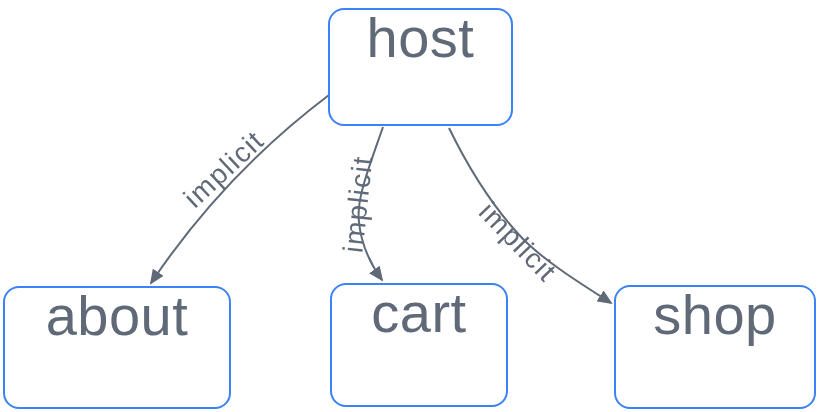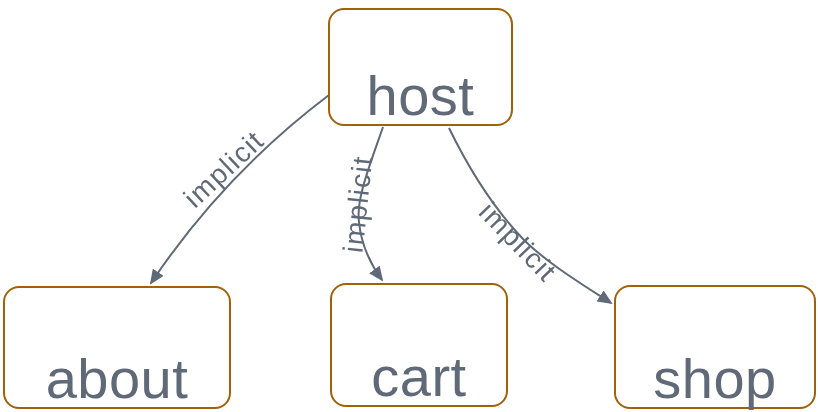--- a/index.html
+++ b/index.html
@@ -32,24 +32,24 @@
     font-family: "Liberation Sans", sans-serif;
     font-size: 28px;
     letter-spacing: 1.5px;
     text-anchor: middle;
     dominant-baseline: central;
   }
   .node {
     position: absolute;
     box-sizing: border-box;
     background: #ffffff;
-    border: 2px solid #a16207;
+    border: 2px solid #3b82f6;
     border-radius: 16px;
     display: flex;
-    align-items: flex-end;
+    align-items: flex-start;
     justify-content: center;
     cursor: default;
   }
   .node-label {
     color: #5f6977;
     font-size: 56px;
     letter-spacing: 0.5px;
     line-height: 1;
     white-space: nowrap;
   }

